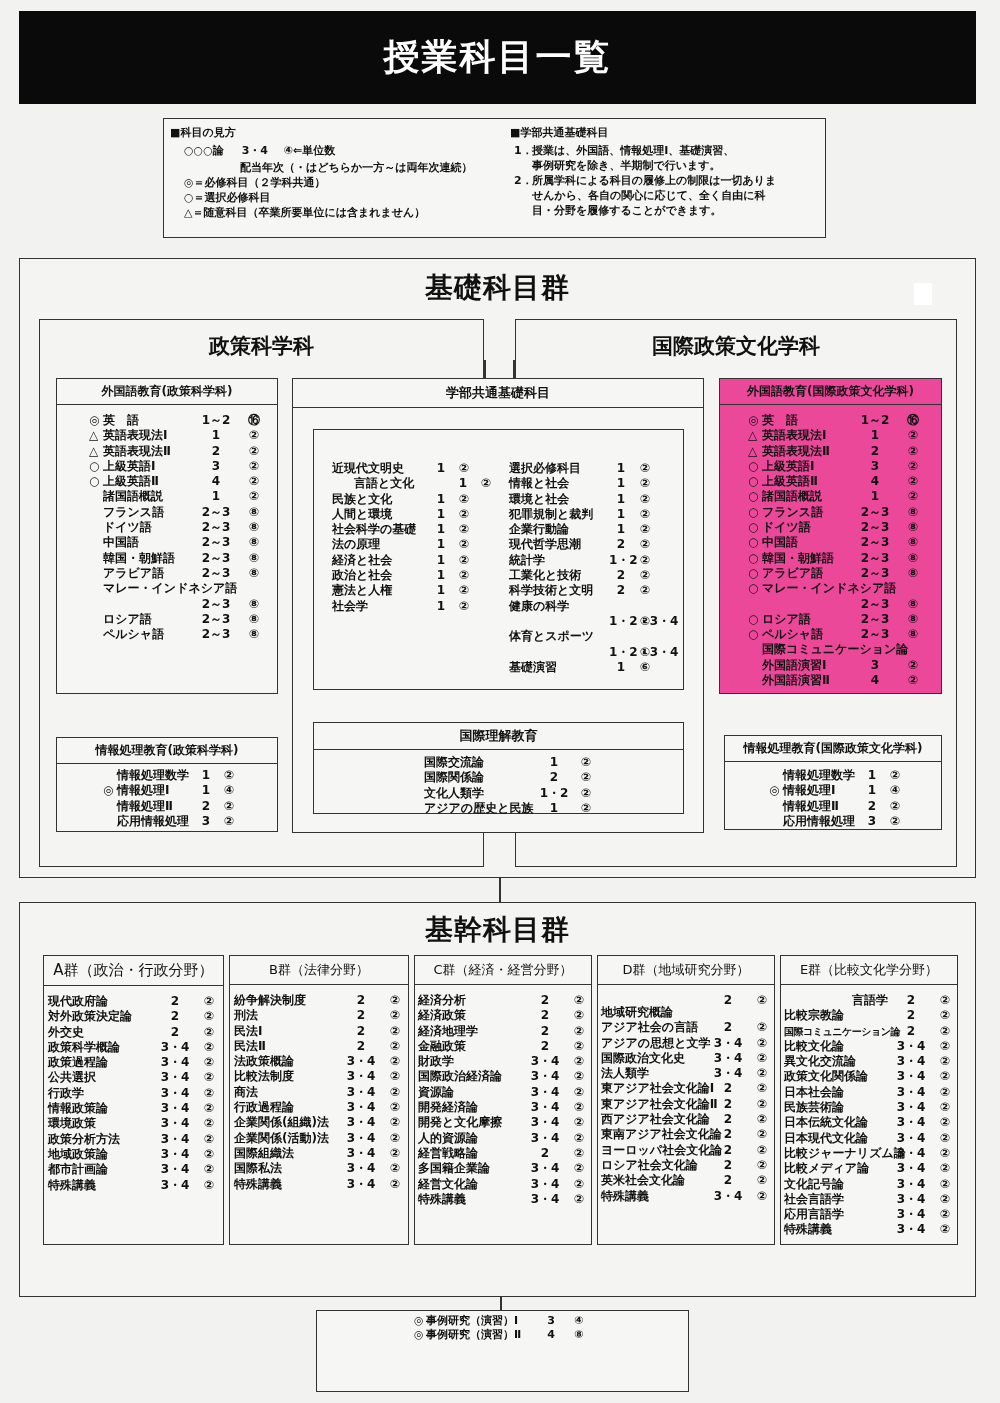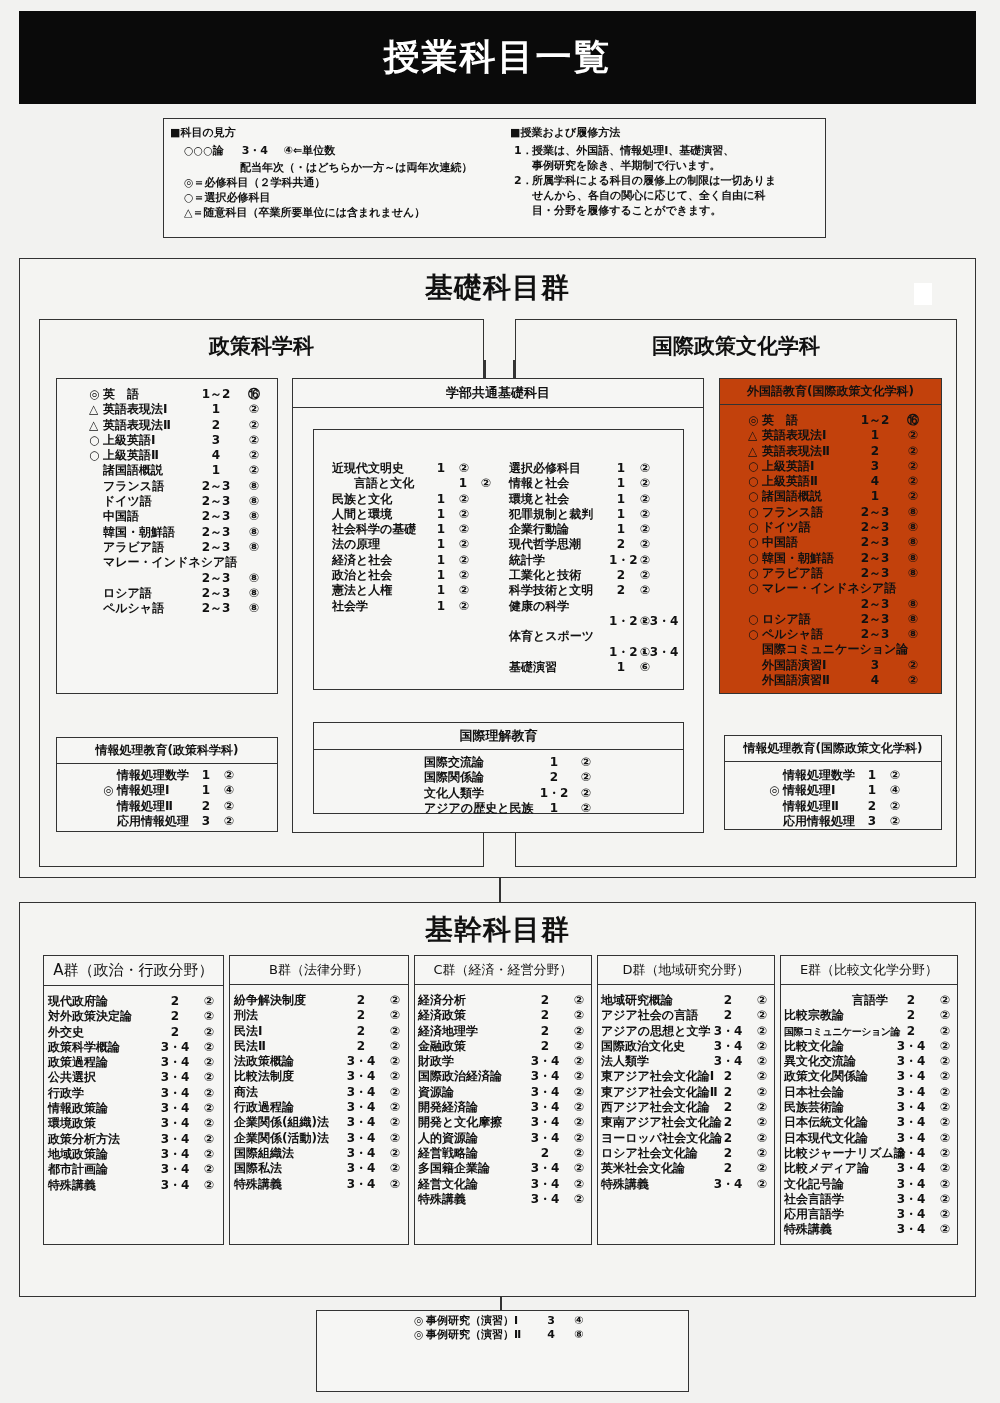--- a/index.html
+++ b/index.html
@@ -39,21 +39,21 @@
       <span>○○○論</span>
       <span style="margin-left:14px;">3・4</span>
       <span style="margin-left:12px;">④⇐単位数</span>
     </div>
     <div class="ind2" style="margin-top:2px;">配当年次（・はどちらか一方～は両年次連続）</div>
     <div class="ind">◎＝必修科目（２学科共通）</div>
     <div class="ind">○＝選択必修科目</div>
     <div class="ind">△＝随意科目（卒業所要単位には含まれません）</div>
   </div>
   <div class="col r">
-    <div>■授業および履修方法</div>
+    <div>■学部共通基礎科目</div>
     <div style="margin-top:3px; display:flex;">
       <span style="width:22px; padding-left:4px;">1．</span>
       <span>
           <span style="display:block">授業は、外国語、情報処理Ⅰ、基礎演習、</span>
           <span style="display:block">事例研究を除き、半期制で行います。</span>
         </span>
     </div>
     <div style="display:flex;">
       <span style="width:22px; padding-left:4px;">2．</span>
       <span>
@@ -74,20 +74,21 @@
   <div class="group-title g-med" style="top:12px;">政策科学科</div>
 </div>
 <div class="box" style="left:515px; top:319px; width:442px; height:548px;">
   <div class="group-title g-med" style="top:12px;">国際政策文化学科</div>
 </div>
 
 <div class="line-v" style="left:484px; top:360px; height:20px;"></div>
 <div class="line-v" style="left:513px; top:360px; height:20px;"></div>
 
 <div class="box" style="left:56px; top:378px; width:222px; height:316px; background:#f6f6f4;">
+  <div class="subhead">外国語教育(政策科学科)</div>
   <div class="list" id="fl-left" style="padding:8px 0 0 32px;">
       <div class="row">
         <span class="mk" style="width: 14px;">◎</span>
         <span class="nm" style="width: 88px;">英　語</span>
         <span class="yr" style="width: 50px;">1～2</span>
         <span class="cr" style="width: 26px;">⑯</span>
       </div>
       <div class="row">
         <span class="mk" style="width: 14px;">△</span>
         <span class="nm" style="width: 88px;">英語表現法Ⅰ</span>
@@ -166,21 +167,21 @@
       </div>
       <div class="row">
         <span class="mk" style="width: 14px;"></span>
         <span class="nm" style="width: 88px;">ペルシャ語</span>
         <span class="yr" style="width: 50px;">2～3</span>
         <span class="cr" style="width: 26px;">⑧</span>
       </div>
     </div>
 </div>
 
-<div class="box" style="left:719px; top:378px; width:223px; height:316px; background:#c2410c;">
+<div class="box" style="left:719px; top:378px; width:223px; height:316px; background:#ec4899;">
   <div class="subhead">外国語教育(国際政策文化学科)</div>
   <div class="list" id="fl-right" style="padding:8px 0 0 28px;">
       <div class="row">
         <span class="mk" style="width: 14px;">◎</span>
         <span class="nm" style="width: 88px;">英　語</span>
         <span class="yr" style="width: 50px;">1～2</span>
         <span class="cr" style="width: 26px;">⑯</span>
       </div>
       <div class="row">
         <span class="mk" style="width: 14px;">△</span>
@@ -717,21 +718,21 @@
         <span class="nm" style="width: 104px;">特殊講義</span>
         <span class="yr" style="width: 46px;">3・4</span>
         <span class="cr" style="width: 22px;">②</span>
       </div>
     </div>
 </div>
 <div class="box" style="left:597px; top:955px; width:178px; height:290px; background:#f6f6f4;">
   <div class="subhead" style="font-size:13px; font-weight:normal; padding:5px 0;">D群（地域研究分野）</div>
   <div class="list" id="kk-3" style="padding:8px 0 0 3px;">
       <div class="row">
-        <span class="nm" style="width: 104px;">地域研究概論</span>
+        <span class="nm" style="width: 104px; margin-top: 12px;">地域研究概論</span>
         <span class="yr" style="width: 46px;">2</span>
         <span class="cr" style="width: 22px;">②</span>
       </div>
       <div class="row">
         <span class="nm" style="width: 104px;">アジア社会の言語</span>
         <span class="yr" style="width: 46px;">2</span>
         <span class="cr" style="width: 22px;">②</span>
       </div>
       <div class="row">
         <span class="nm" style="width: 104px;">アジアの思想と文学</span>

